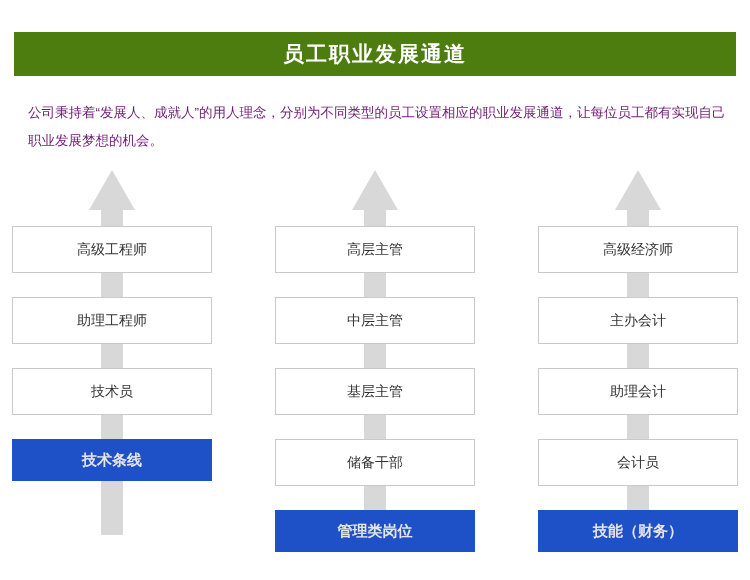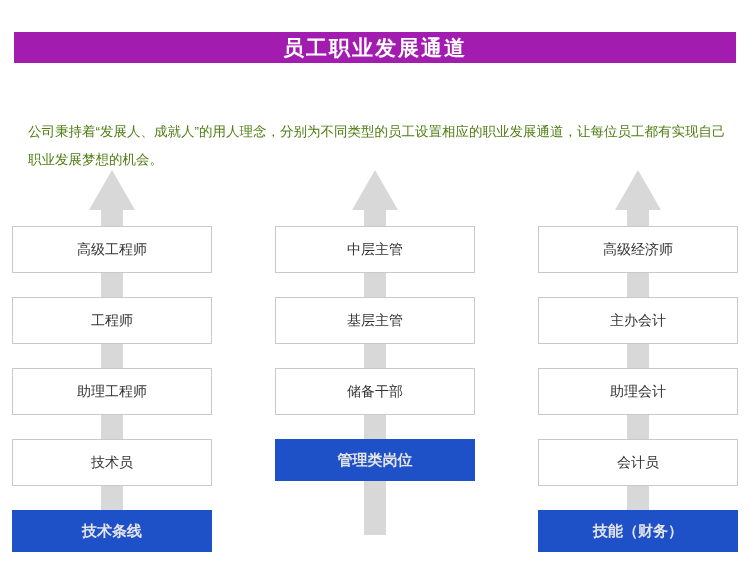--- a/index.html
+++ b/index.html
@@ -19,43 +19,43 @@
     width: 750px;
     height: 580px;
   }
 
   
   .title-bar {
     position: absolute;
     left: 14px;
     top: 32px;
     width: 722px;
-    height: 31px;
-    background: #a21caf;
+    height: 44px;
+    background: #4d7c0f;
     display: flex;
     align-items: center;
     justify-content: center;
     box-sizing: border-box;
   }
   .title-bar .title-text {
     color: #ffffff;
     font-size: 21px;
     font-weight: bold;
     letter-spacing: 2px;
   }
 
   
   .intro {
     position: absolute;
     left: 28px;
-    top: 104px;
+    top: 85px;
     width: 700px;
     font-size: 13.5px;
     line-height: 28px;
-    color: #4d7c0f;
+    color: #701a75;
     text-align: left;
   }
 
   
   .columns {
     position: absolute;
     left: 0;
     top: 170px;
     width: 750px;
     height: 390px;
@@ -153,33 +153,33 @@
 
   <div class="columns">
 
     <div class="column">
       <div class="arrow">
         <div class="head"></div>
         <div class="shaft"></div>
       </div>
       <div class="stack">
         <div class="box">高级工程师</div>
-        <div class="box">工程师</div>
         <div class="box">助理工程师</div>
         <div class="box last">技术员</div>
         <div class="footer-box">技术条线</div>
       </div>
     </div>
 
     <div class="column">
       <div class="arrow">
         <div class="head"></div>
         <div class="shaft"></div>
       </div>
       <div class="stack">
+        <div class="box">高层主管</div>
         <div class="box">中层主管</div>
         <div class="box">基层主管</div>
         <div class="box last">储备干部</div>
         <div class="footer-box">管理类岗位</div>
       </div>
     </div>
 
     <div class="column">
       <div class="arrow">
         <div class="head"></div>

